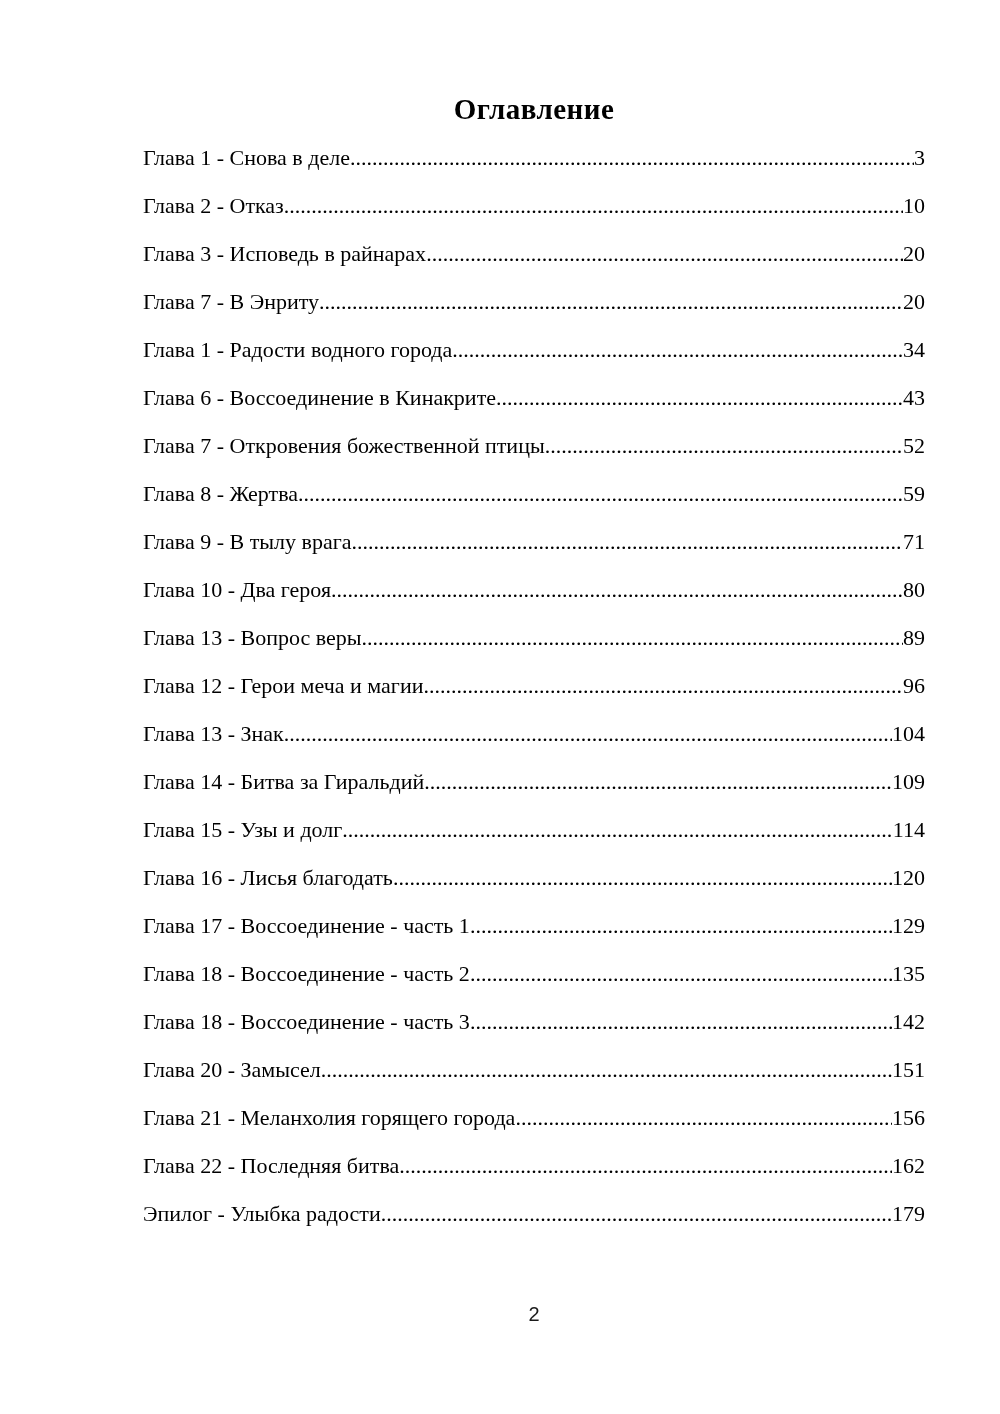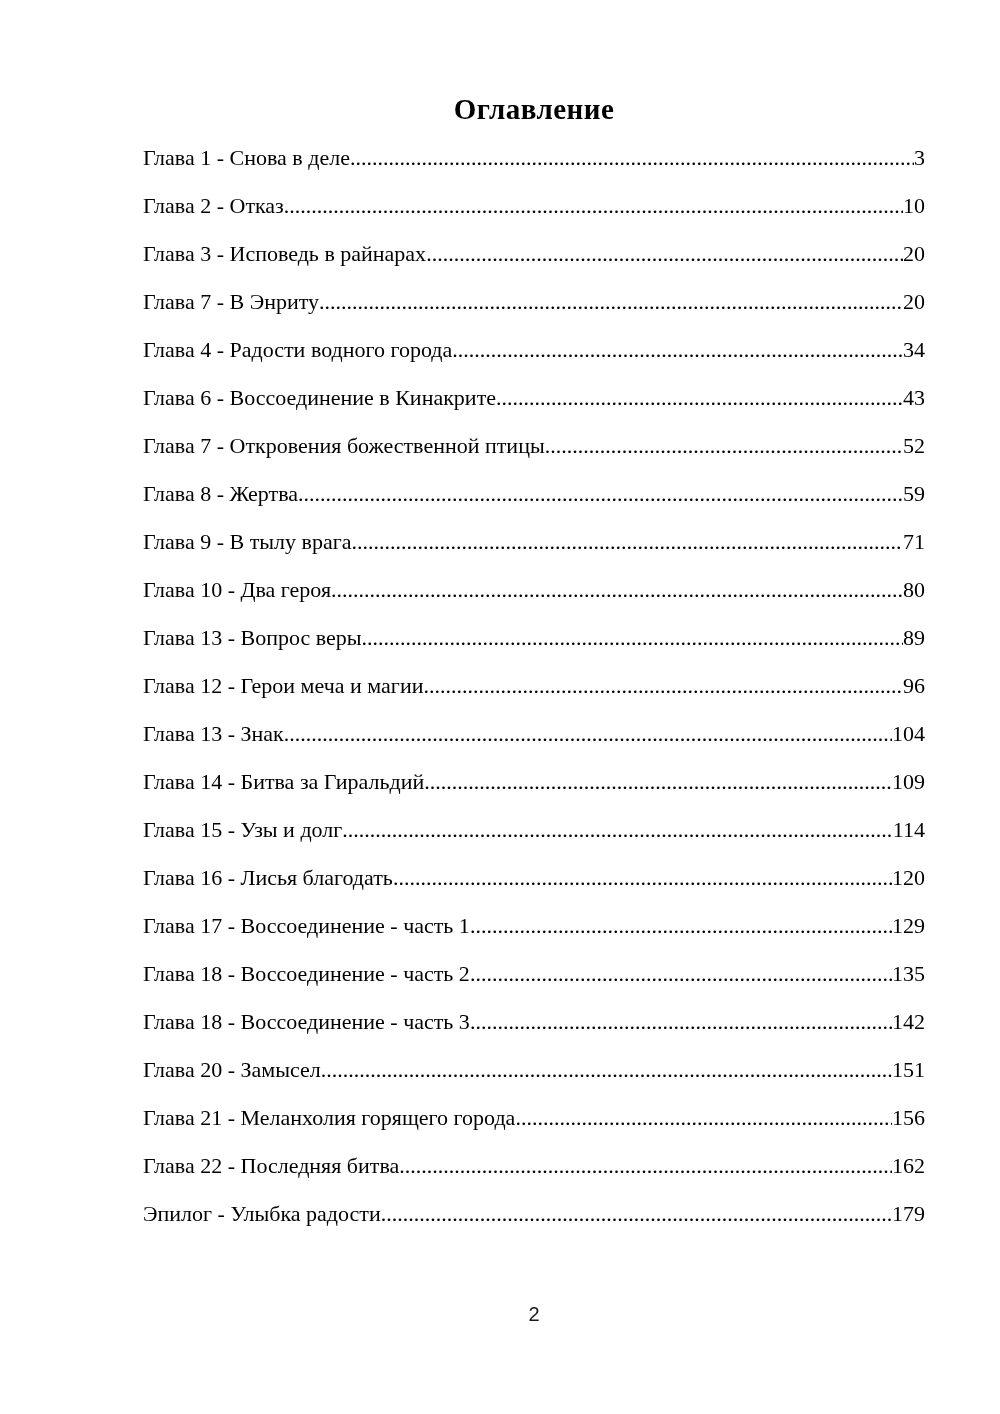--- a/index.html
+++ b/index.html
@@ -88,21 +88,21 @@
           <span class="t">Глава 3 - Исповедь в райнарах</span>
           <span class="dots"></span>
           <span class="num">20</span>
         </div>
         <div class="toc-row">
           <span class="t">Глава 7 - В Энриту</span>
           <span class="dots"></span>
           <span class="num">20</span>
         </div>
         <div class="toc-row">
-          <span class="t">Глава 4 - Радости водного города</span>
+          <span class="t">Глава 1 - Радости водного города</span>
           <span class="dots"></span>
           <span class="num">34</span>
         </div>
         <div class="toc-row">
           <span class="t">Глава 6 - Воссоединение в Кинакрите</span>
           <span class="dots"></span>
           <span class="num">43</span>
         </div>
         <div class="toc-row">
           <span class="t">Глава 7 - Откровения божественной птицы</span>

